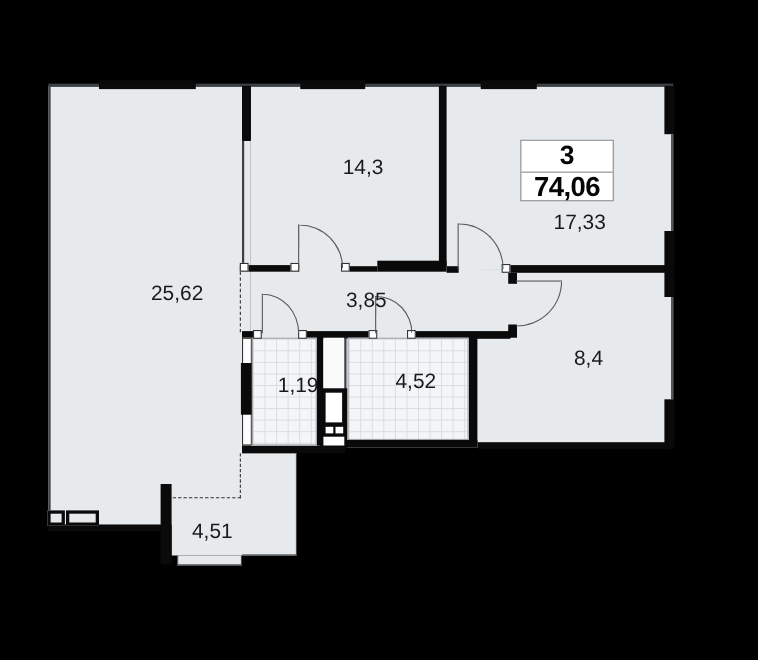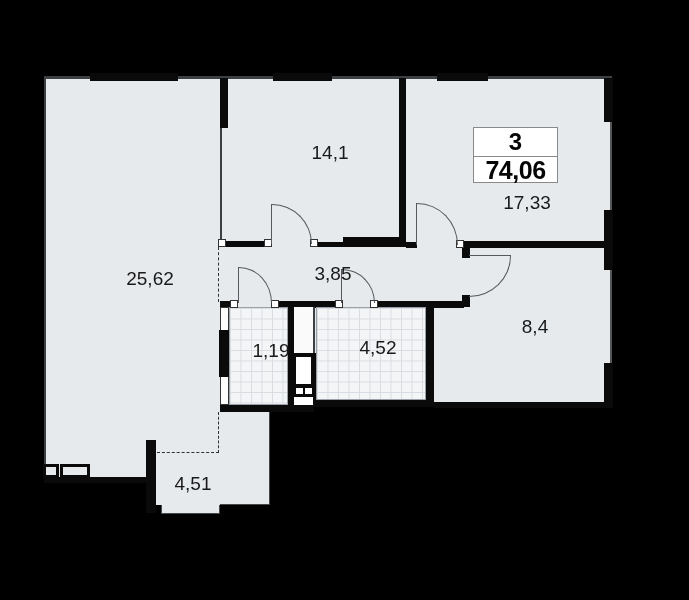--- a/index.html
+++ b/index.html
@@ -131,22 +131,22 @@
   <div class="abs leaf" style="left:238px;top:267px;width:1.4px;height:36px;"></div>
 
   <div class="abs arc tr" style="left:342px;top:269px;width:33px;height:34px;"></div>
   <div class="abs leaf" style="left:341px;top:269px;width:1.4px;height:34px;"></div>
 
   <div class="abs badge" style="left:473px;top:127px;width:85px;height:56px;">
     <div class="cell1">3</div>
     <div class="cell2">74,06</div>
   </div>
 
-  <div class="abs room-label" style="left:150px;top:268px;margin-top:11px;">25,62</div>
-  <div class="abs room-label" style="left:330px;top:153px;">14,1</div>
+  <div class="abs room-label" style="left:161px;top:268px;">25,62</div>
+  <div class="abs room-label" style="left:330px;top:153px;">14,3</div>
   <div class="abs room-label" style="left:527px;top:203px;">17,33</div>
   <div class="abs room-label" style="left:333px;top:274px;">3,85</div>
   <div class="abs room-label" style="left:271px;top:351px;">1,19</div>
   <div class="abs room-label" style="left:378px;top:348px;">4,52</div>
   <div class="abs room-label" style="left:535px;top:327px;">8,4</div>
   <div class="abs room-label" style="left:193px;top:484px;">4,51</div>
 
 </div>
 
 </body></html>

